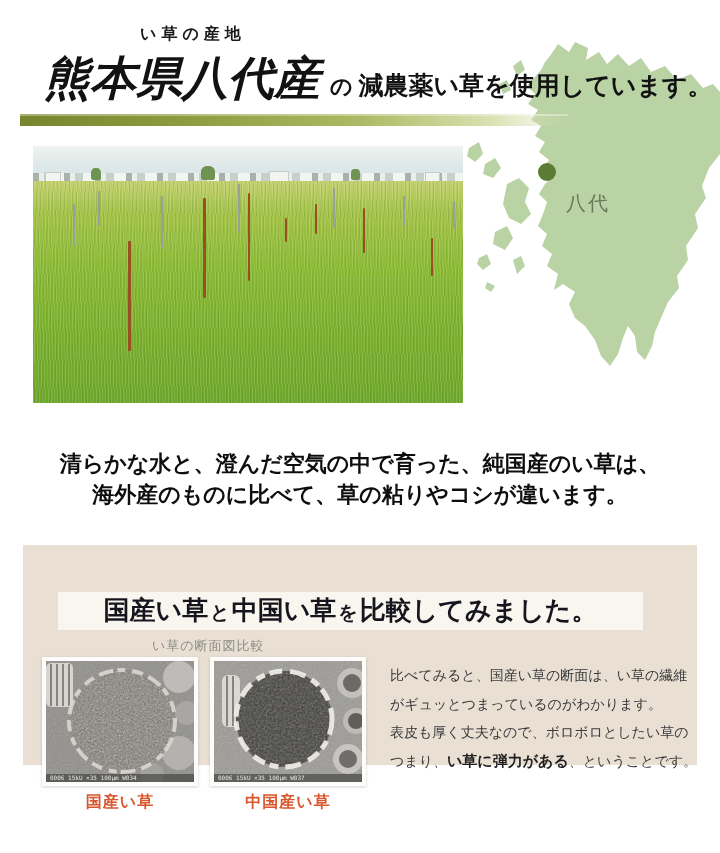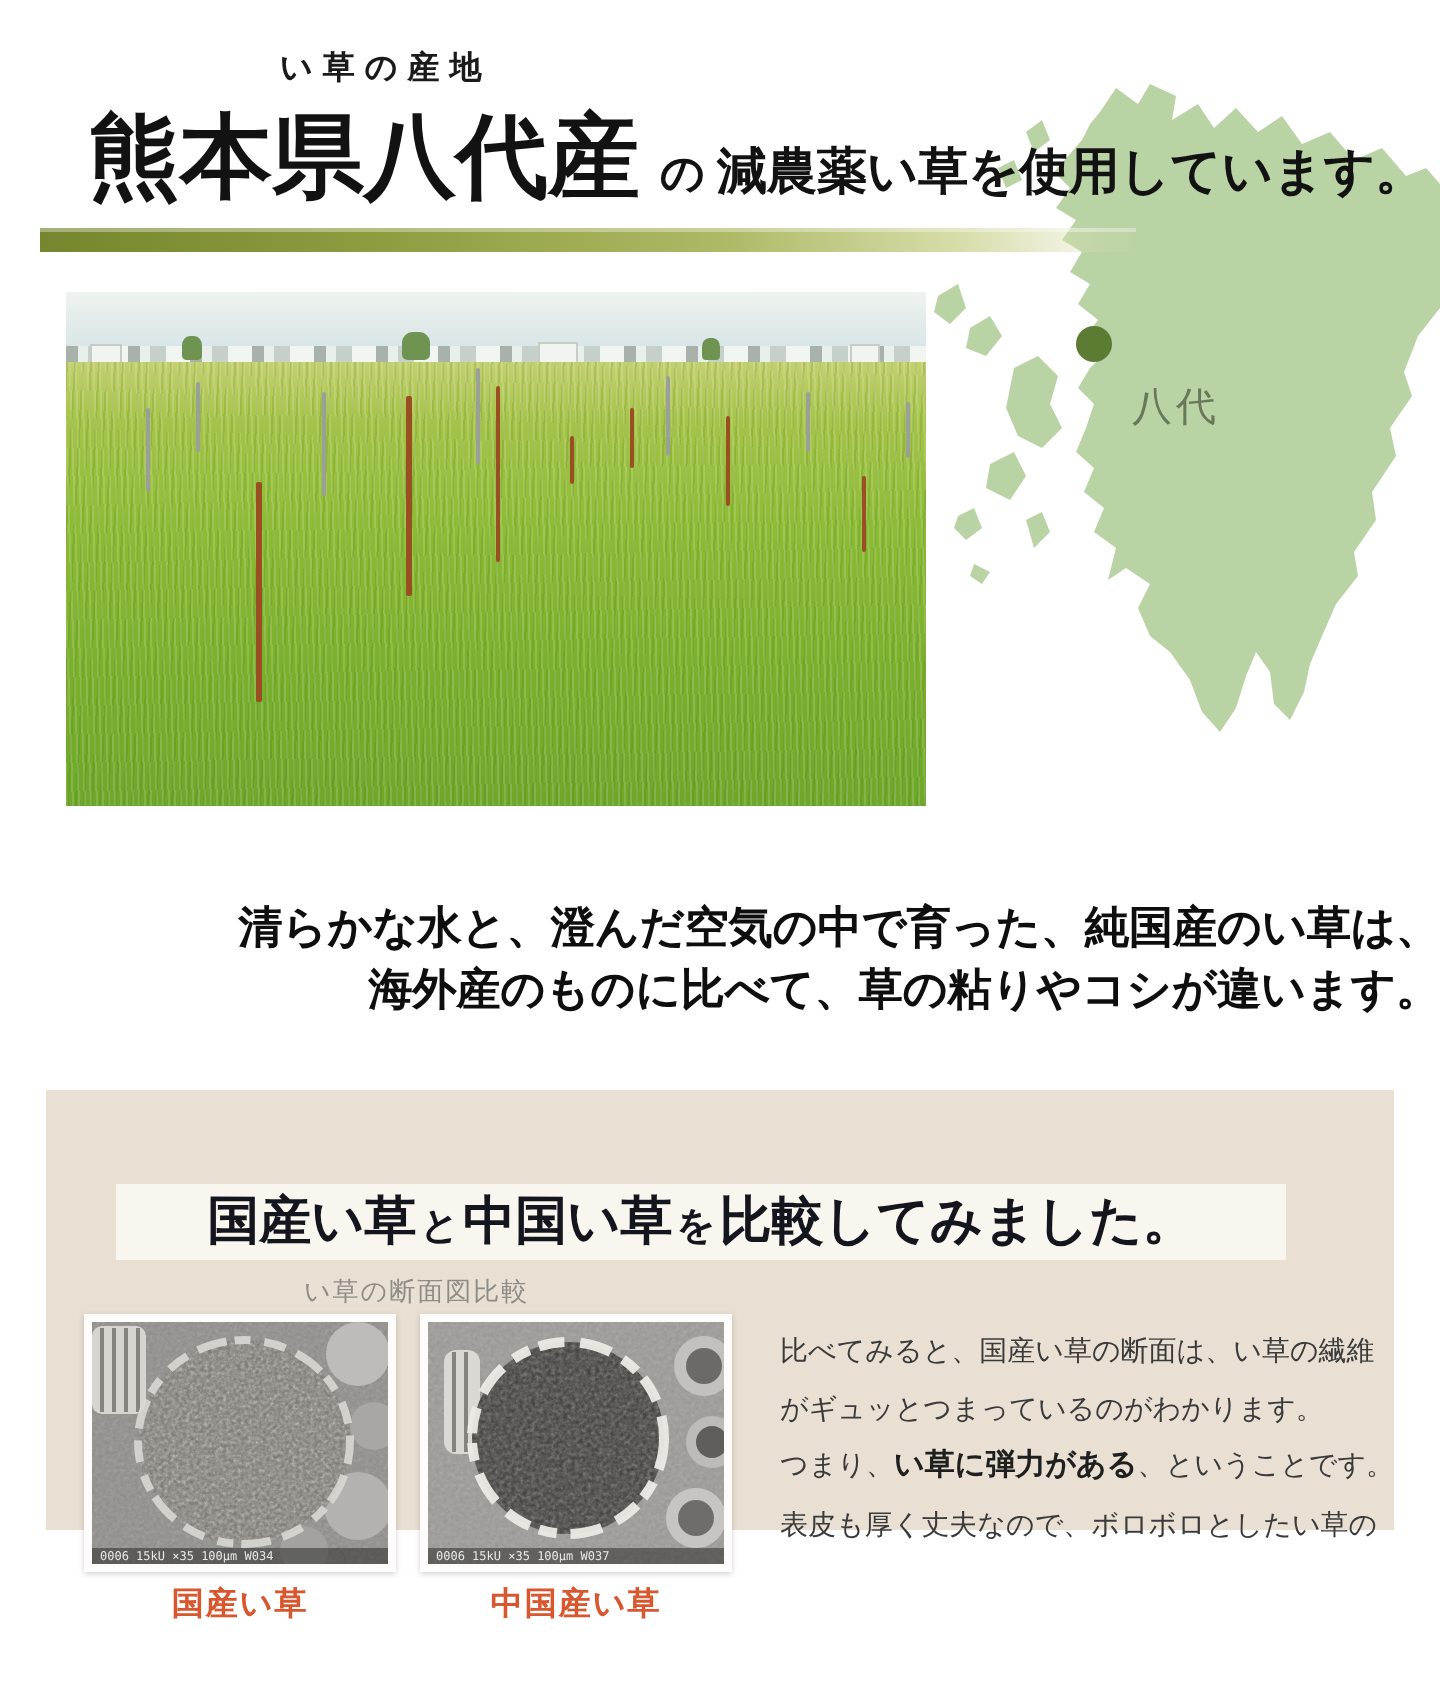--- a/index.html
+++ b/index.html
@@ -3,21 +3,21 @@
 <meta charset="utf-8">
 <style>
   html,body{margin:0;padding:0;background:#ffffff;}
   body{font-family:"Liberation Sans","DejaVu Sans",sans-serif;}
   .serif{font-family:"Liberation Serif","DejaVu Serif",serif;}
   #page{position:relative;width:720px;height:853px;background:#ffffff;overflow:hidden;margin:0 auto;border-radius:17px;}
 
   
   .hdr-sub{position:absolute;left:140px;top:24px;font-size:16px;font-weight:600;letter-spacing:5px;color:#1a1a1a;z-index:3;}
   .hdr-row{position:absolute;left:44px;top:54px;display:flex;align-items:baseline;white-space:nowrap;z-index:3;}
-  .hdr-big{font-size:46px;font-weight:700;color:#121212;line-height:1.1;}
+  .hdr-big{font-size:46px;font-weight:700;color:#121212;line-height:1.1;font-style:italic;}
   .hdr-particle{font-size:22px;font-weight:600;color:#121212;margin:0 6px 0 10px;}
   .hdr-rest{font-size:25px;font-weight:700;color:#121212;}
   .grad-bar{position:absolute;left:20px;top:114px;width:548px;height:12px;z-index:2;
     background:linear-gradient(90deg,#76862e 0%,#8d9c3f 30%,#adb964 62%,#d9dfae 85%,rgba(238,241,220,0) 100%);
     box-shadow:inset 0 2px 0 rgba(255,255,255,0.35);}
 
   
   .map-wrap{position:absolute;left:455px;top:36px;width:265px;height:335px;z-index:1;}
   .marker-dot{position:absolute;left:538px;top:163px;width:18px;height:18px;border-radius:50%;background:#5d7c33;z-index:2;}
   .marker-label{position:absolute;left:566px;top:158px;font-size:20px;color:#68795a;letter-spacing:2px;z-index:2;margin-top:32px;}
@@ -33,21 +33,21 @@
   .field{position:absolute;left:0;top:35px;width:100%;height:222px;
     background:linear-gradient(180deg,#c3d06e 0%,#a4c348 14%,#8cbb35 38%,#7bb02d 68%,#6ea72a 100%);}
   .field:after{content:"";position:absolute;inset:0;
     background:repeating-linear-gradient(88deg,rgba(255,255,255,.14) 0 1px,rgba(255,255,255,0) 1px 3px),
                repeating-linear-gradient(93deg,rgba(38,92,10,.12) 0 1px,rgba(0,0,0,0) 1px 4px);}
   .stake{position:absolute;border-radius:1px;}
   .stake.b{background:#9a4f22;}
   .stake.g{background:#9aa098;}
 
   
-  .intro{position:absolute;left:0;top:448px;width:720px;text-align:right;font-weight:700;font-size:22px;line-height:31px;color:#0e0e0e;z-index:3;}
+  .intro{position:absolute;left:0;top:448px;width:720px;text-align:center;font-weight:700;font-size:22px;line-height:31px;color:#0e0e0e;z-index:3;}
 
   
   .cbox{position:absolute;left:23px;top:545px;width:674px;height:220px;background:#e9e0d3;z-index:2;}
   .band{position:absolute;left:35px;top:47px;width:585px;height:38px;background:#f9f6ef;display:flex;align-items:baseline;justify-content:center;white-space:nowrap;}
   .band .lg{font-size:26px;font-weight:700;color:#15151e;line-height:38px;}
   .band .sm{font-size:19px;font-weight:700;color:#15151e;margin:0 2px;}
   .csub{position:absolute;left:129px;top:92px;font-size:13px;color:#8d8c86;letter-spacing:1px;}
   .sem-frame{position:absolute;top:112px;width:148px;height:121px;background:#fdfcfa;padding:4px;box-shadow:0 1px 3px rgba(0,0,0,.18);}
   .sem-frame svg{display:block;width:148px;height:121px;}
   .frame-l{left:19px;} .frame-r{left:187px;}
@@ -192,18 +192,18 @@
         <text x="4" y="119" font-size="6" fill="#e8e8e4" font-family="DejaVu Sans Mono, monospace">0006 15kU ×35 100μm W037</text>
       </svg>
     </div>
 
     <div class="sem-label lab-l">国産い草</div>
     <div class="sem-label lab-r">中国産い草</div>
 
     <div class="ctext">
       <div>比べてみると、国産い草の断面は、い草の繊維</div>
       <div>がギュッとつまっているのがわかります。</div>
+      <div>表皮も厚く丈夫なので、ボロボロとしたい草の</div>
       <div><span>つまり、</span><b>い草に弾力がある</b><span>、ということです。</span></div>
-      <div>表皮も厚く丈夫なので、ボロボロとしたい草の</div>
     </div>
   </div>
 
 </div>
 
 </body></html>

